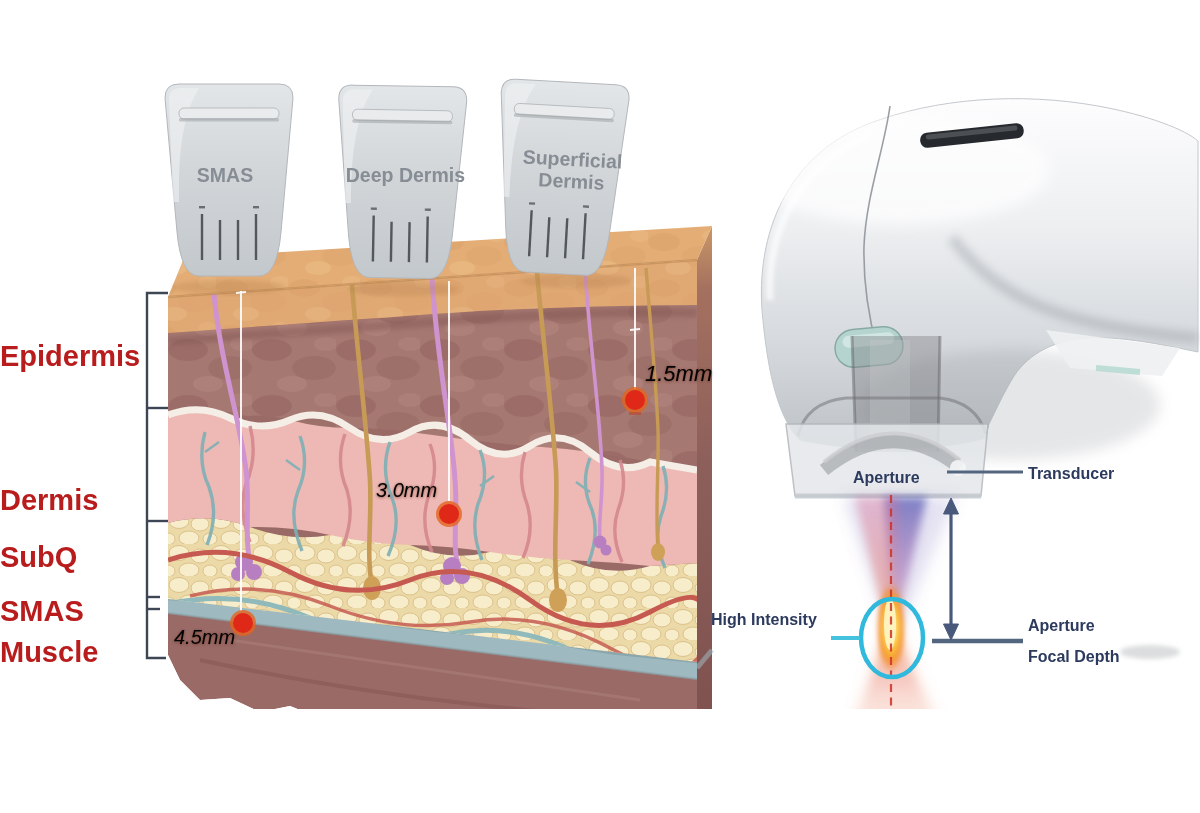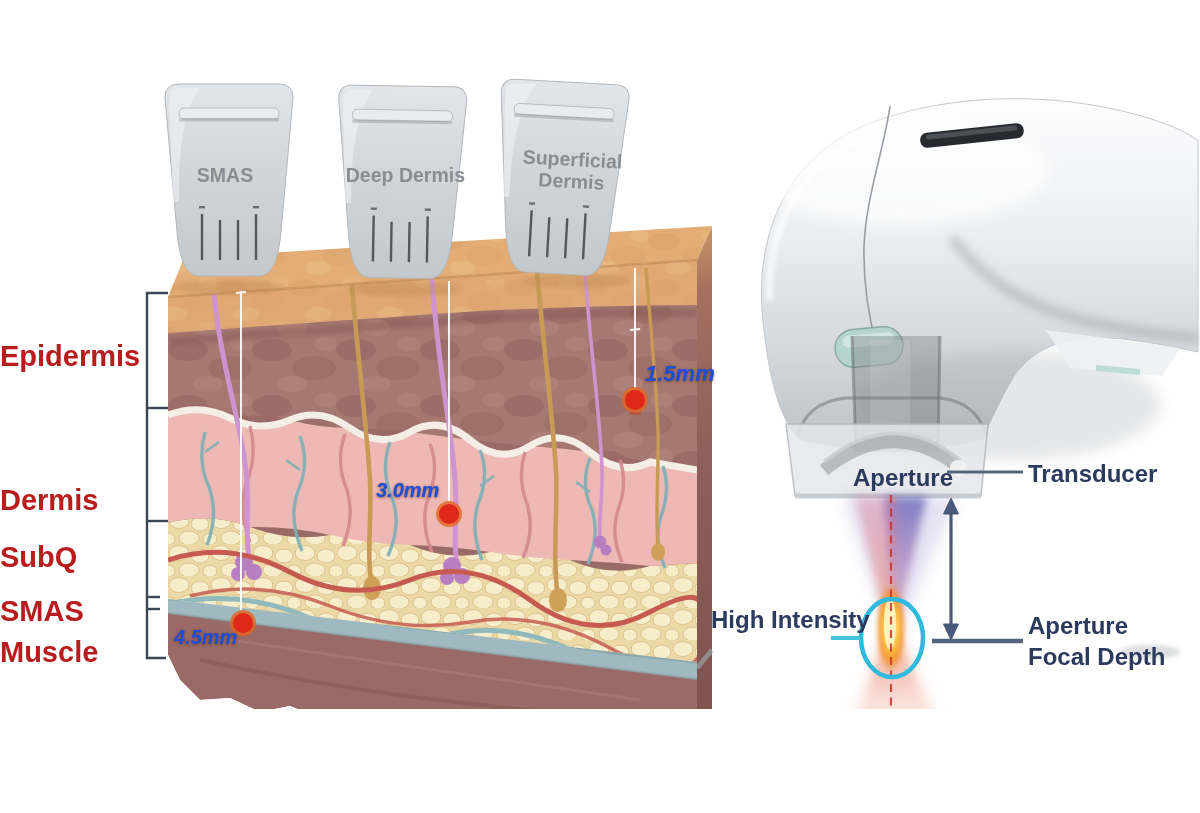--- a/index.html
+++ b/index.html
@@ -3,23 +3,23 @@
 <meta charset="utf-8">
 <style>
   html,body{margin:0;padding:0;background:#fff;}
   .stage{position:relative;width:1200px;height:709px;background:#ffffff;overflow:hidden;
          font-family:"Liberation Sans",sans-serif;}
   .art{position:absolute;left:0;top:0;width:1200px;height:813px;}
   .t{position:absolute;white-space:nowrap;}
   .cart-label{color:#878d94;font-size:19.5px;font-weight:600;text-align:center;
               white-space:normal;line-height:1.12;}
   .layer-label{left:0;width:137px;text-align:left;color:#b91c1c;font-size:29px;font-weight:600;}
-  .depth-label{color:#1d4ed8;font-style:italic;font-weight:700;
+  .depth-label{color:#000000;font-style:italic;font-weight:400;
                text-shadow:0 1px 3px rgba(110,55,35,.6),0 0 2px rgba(110,55,35,.35);text-align:right;}
-  .nav-label{color:#2c3a5e;font-weight:600;font-size:24px;line-height:31px;}
+  .nav-label{color:#2c3a5e;font-weight:600;font-size:16px;line-height:31px;}
   .nav-label .ln{display:block;}
   .caption{color:#2f3a52;font-weight:600;font-size:25px;}
   .ctr{transform:translateX(-50%);}
 </style>
 </head>
 <body>
 
 <div class="stage">
 
 <svg class="art" viewBox="0 0 1200 813" aria-hidden="true">

